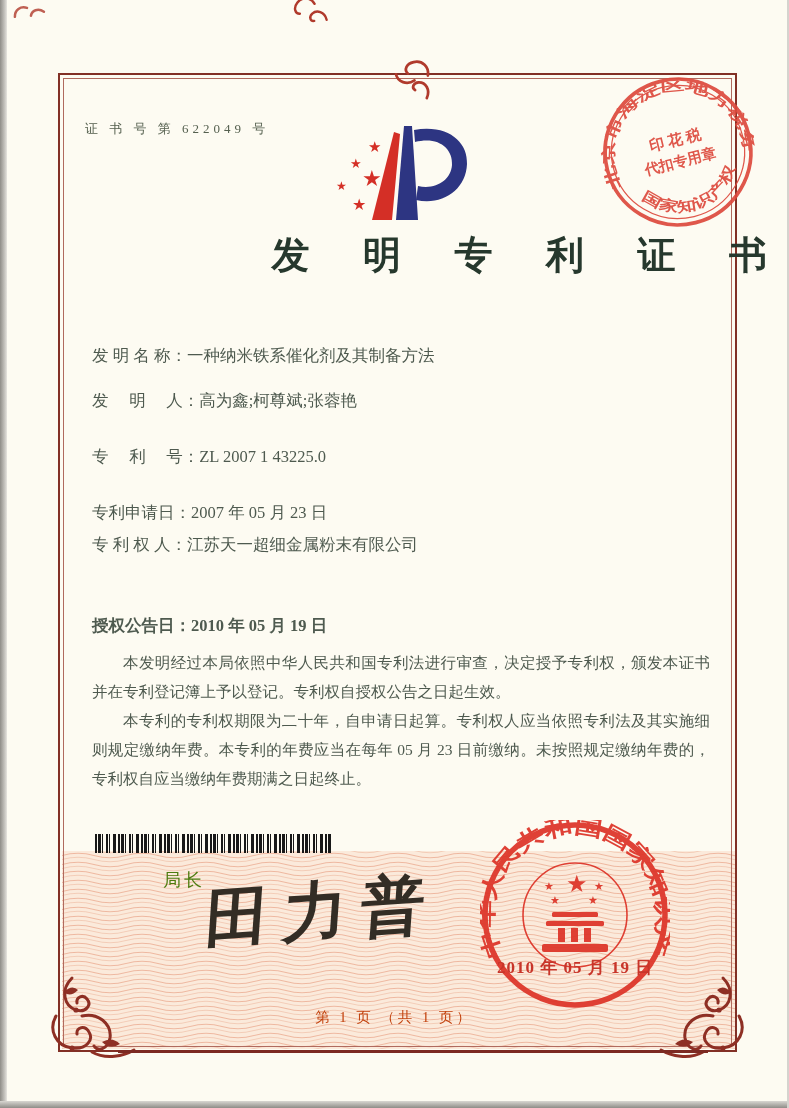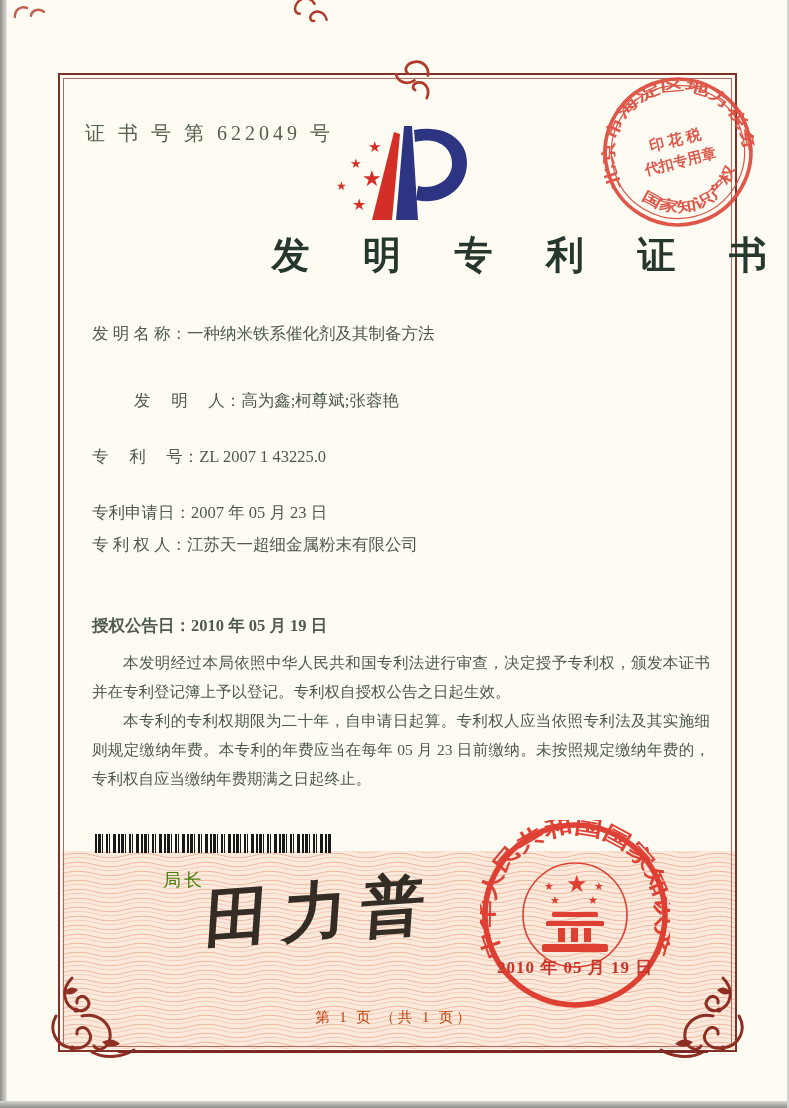--- a/index.html
+++ b/index.html
@@ -11,36 +11,36 @@
   .edge-bottom{position:absolute;left:0;bottom:0;width:100%;height:7px;
                background:linear-gradient(0deg,#8f8d88,#d8d6d1);z-index:9;}
   .edge-right{position:absolute;right:0;top:0;width:2px;height:100%;background:#d5d3ce;z-index:9;}
   
   .frame{position:absolute;left:58px;top:73px;right:52px;bottom:56px;
          border:2.5px solid #823026;z-index:2;}
   .frame-inner{position:absolute;inset:3px;border:1px solid #b06a5e;}
   
   .waves{position:absolute;left:62px;top:851px;width:673px;height:198px;z-index:1;}
   
-  .cert-no{position:absolute;left:85px;top:120px;font-size:20px;letter-spacing:4px;
+  .cert-no{position:absolute;left:85px;top:120px;font-size:13px;letter-spacing:4px;
            color:#55604f;z-index:5;}
   
   .logo{position:absolute;left:322px;top:124px;width:158px;height:108px;z-index:5;}
   
   .tax-stamp{position:absolute;left:600px;top:74px;width:156px;height:156px;z-index:6;
              transform:rotate(-14deg);opacity:.92;}
   
   .title{position:absolute;left:0;top:230px;width:100%;text-align:right;
          font-size:38px;font-weight:600;color:#26382d;letter-spacing:22px;
          text-indent:22px;z-index:5;}
   
   .fields{position:absolute;left:92px;top:0;z-index:5;}
   .field-row{position:absolute;white-space:nowrap;font-size:16.5px;color:#4e5a4f;}
   .field-row .lab{display:inline-block;}
-  .f0{top:323px;} .f1{top:390px;margin-left:42px;} .f2{top:446px;} .f3{top:502px;} .f4{top:534px;} .f5{top:615px;font-weight:bold;}
+  .f0{top:345px;} .f1{top:390px;} .f2{top:446px;} .f3{top:502px;} .f4{top:534px;} .f5{top:615px;font-weight:bold;}
   
   .paras{position:absolute;left:92px;top:648px;width:618px;z-index:5;
          font-size:15.5px;line-height:29px;color:#4e5a4f;text-align:justify;}
   .paras p{margin:0;text-indent:2em;}
   
   .barcode{position:absolute;left:95px;top:834px;width:237px;height:19px;z-index:5;
     background:repeating-linear-gradient(90deg,
       #181818 0 2px,transparent 2px 3px,
       #181818 3px 6px,transparent 6px 7px,
       #181818 7px 8px,transparent 8px 11px,

